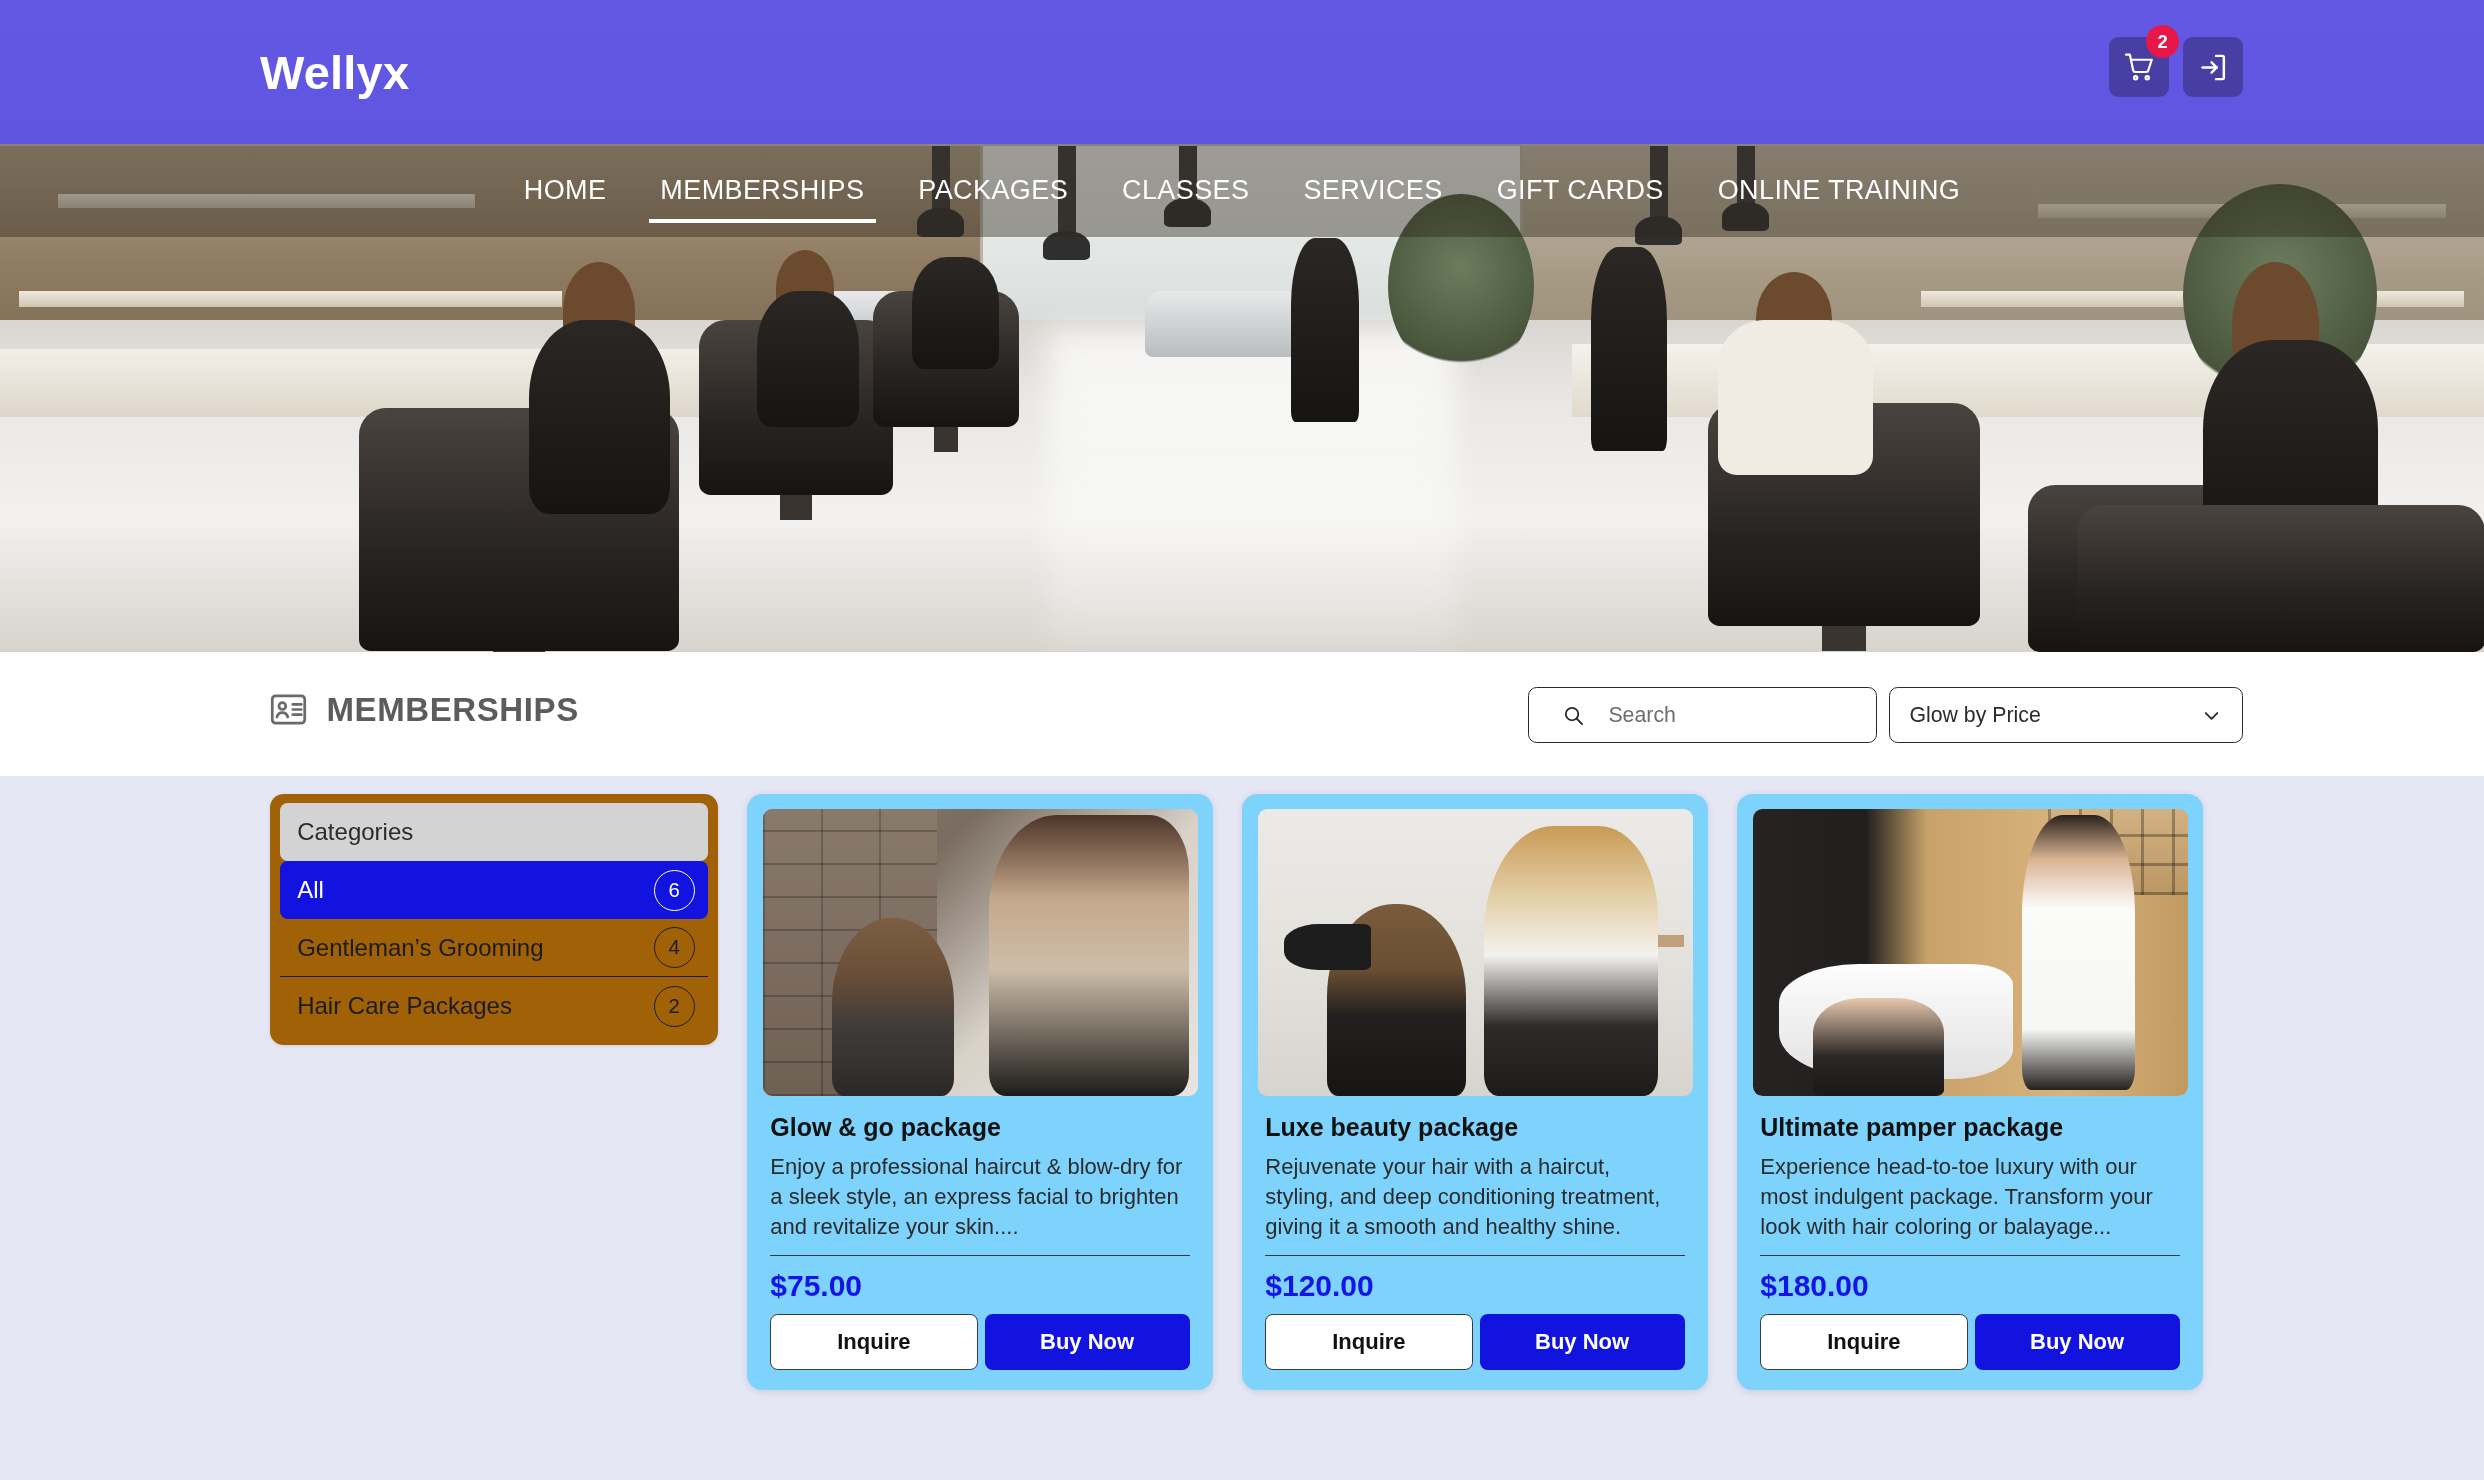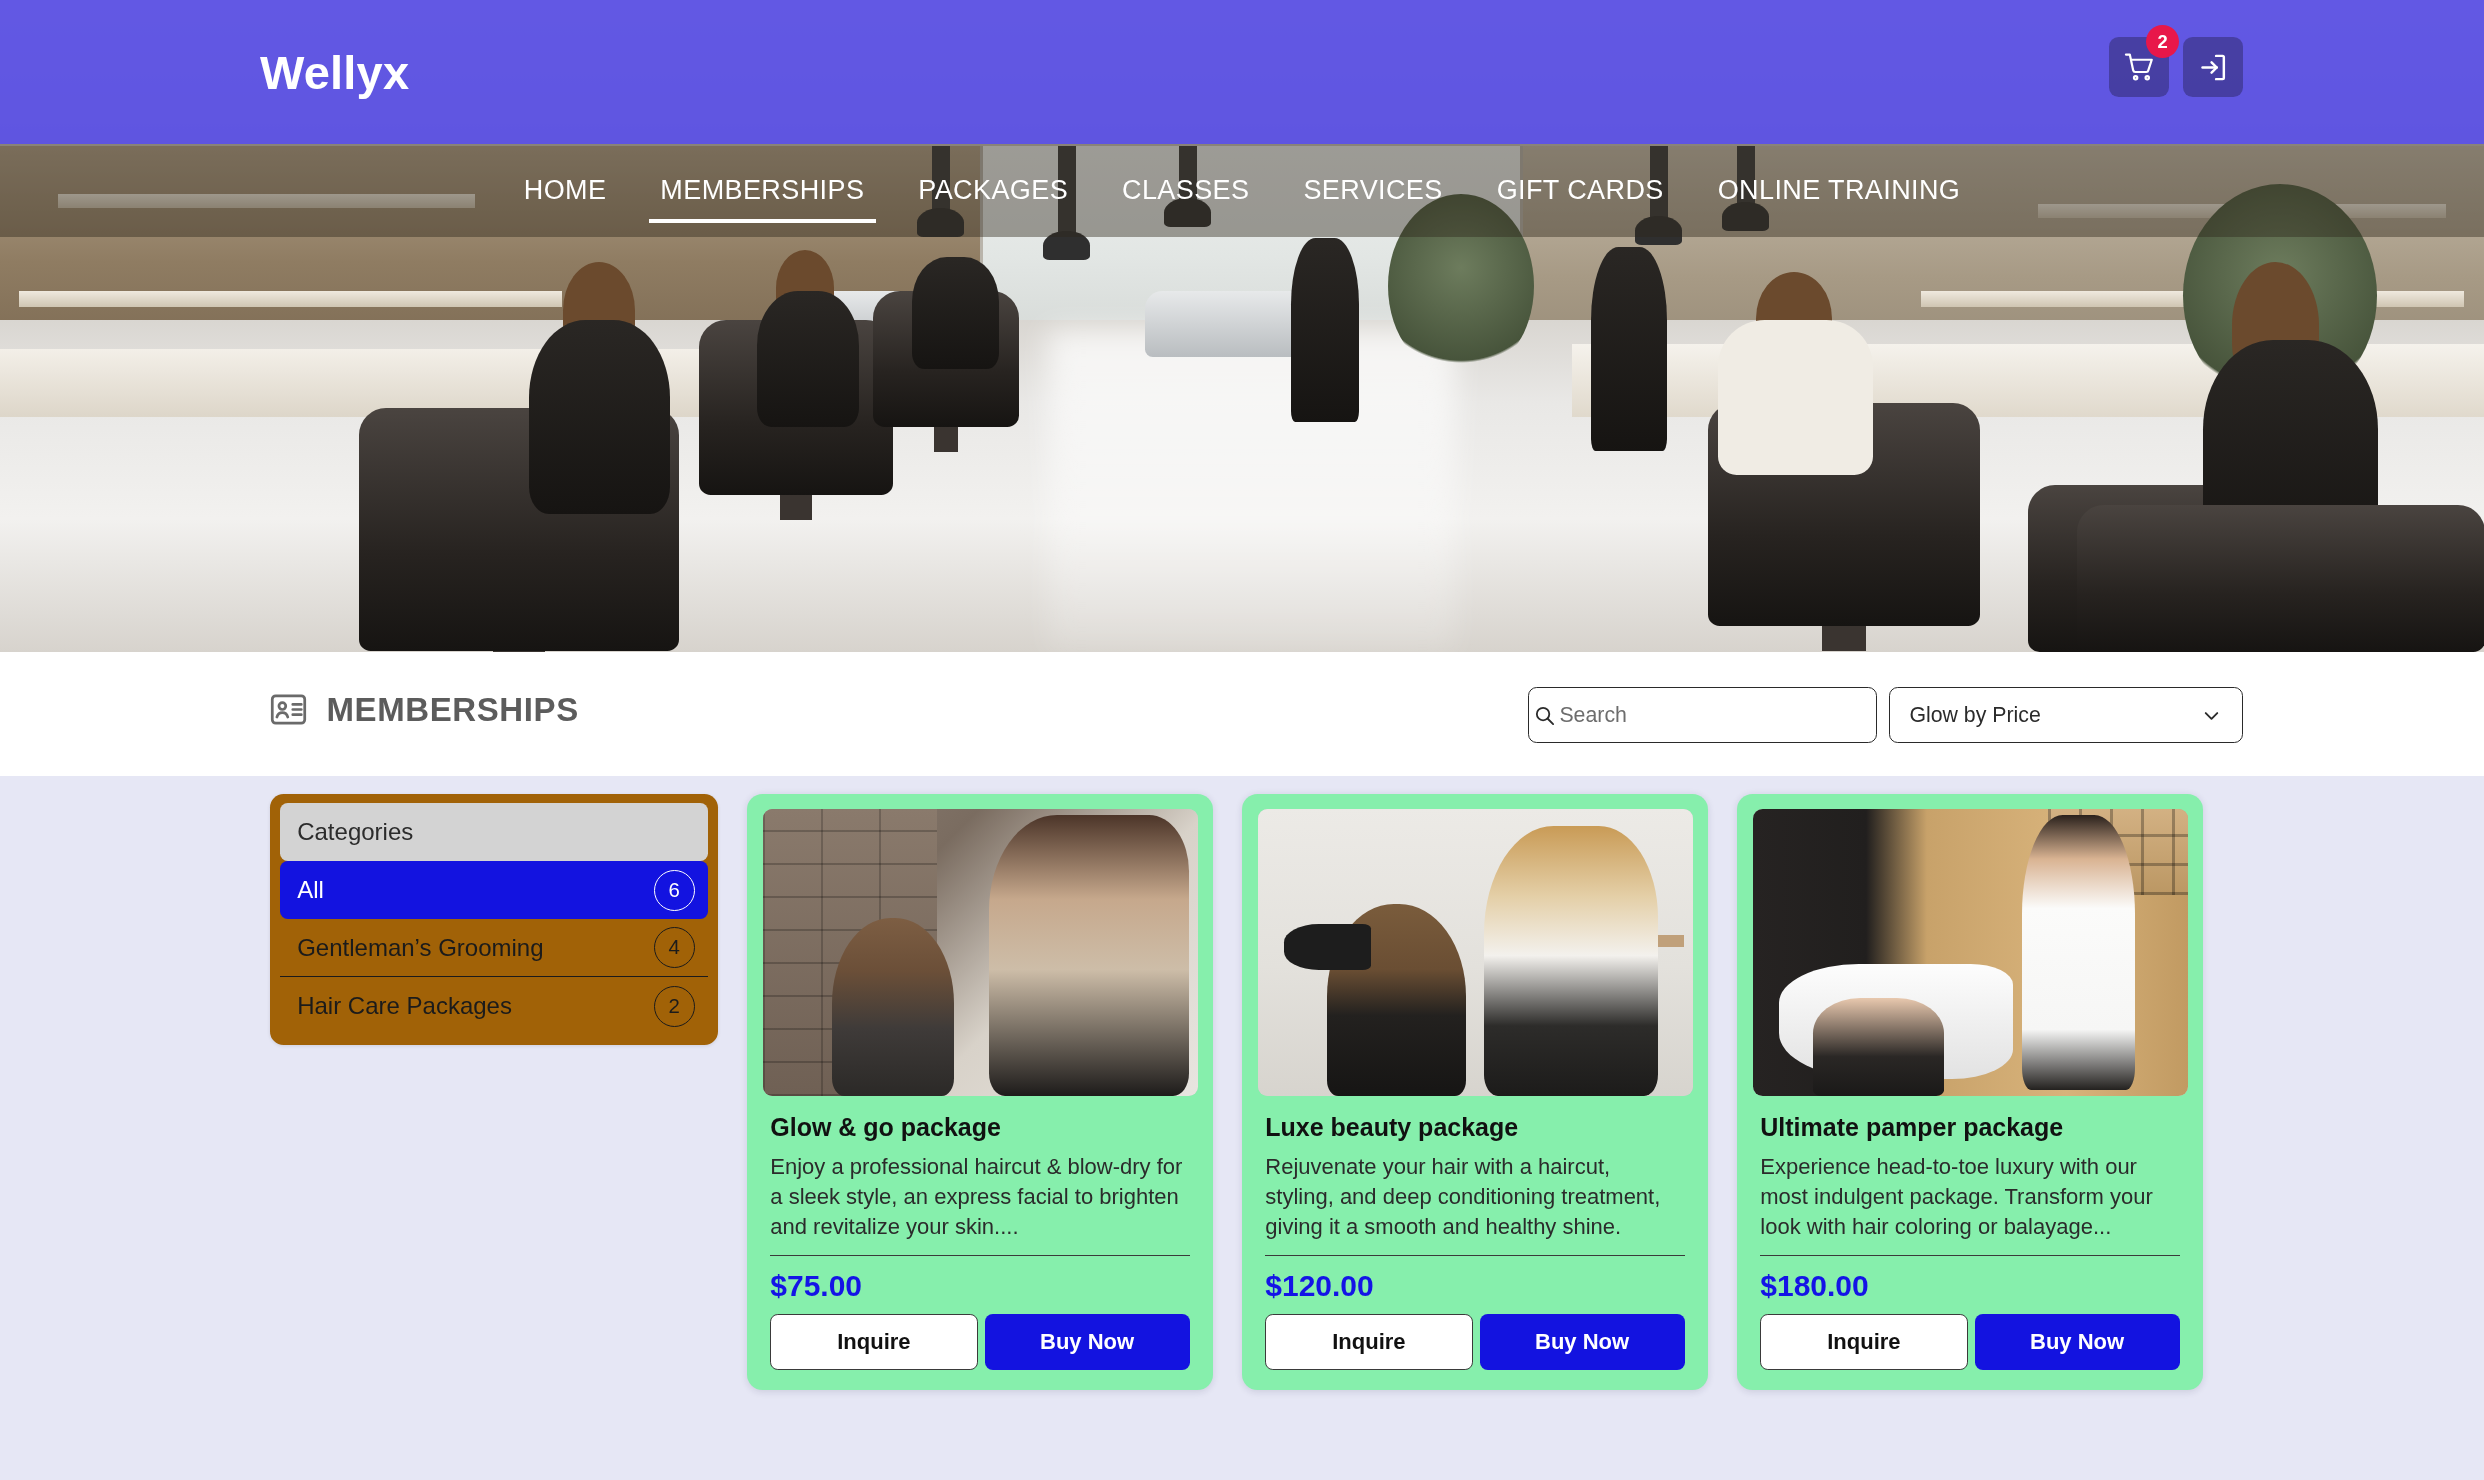--- a/index.html
+++ b/index.html
@@ -156,21 +156,21 @@
   .page-title {
     position: absolute; left: 268px; top: 37px;
     display: flex; align-items: center; gap: 17.5px;
   }
   .page-title .ttl {
     font-size: 33px; font-weight: 700; color: #5c5c5c; letter-spacing: 0.6px;
   }
   .id-icon { width: 41px; height: 41px; color: #6a6a6a; }
   .search-box {
     width: 349px; height: 56px; border: 1.6px solid #2a2a2a; border-radius: 8.7px;
-    background: #fff; display: flex; align-items: center; padding: 0 4px; gap: 3px;
+    background: #fff; display: flex; align-items: center; padding: 0 33px; gap: 23px;
   }
   .search-box input {
     border: 0; outline: 0; font-size: 21.3px; color: #222;
     font-family: "Liberation Sans", sans-serif; width: 100%; background: transparent;
   }
   .search-box input::placeholder { color: #6d6d6d; }
   .sort-box {
     width: 354px; height: 56px; border: 1.6px solid #2a2a2a; border-radius: 8.7px;
     background: #fff; display: flex; align-items: center; justify-content: space-between;
     padding: 0 19.4px; cursor: pointer;
@@ -214,21 +214,21 @@
   .cat-count {
     width: 41px; height: 41px; border-radius: 50%;
     border: 1.7px solid #1b1b1b; color: #1b1b1b;
     display: flex; align-items: center; justify-content: center;
     font-size: 20.4px;
   }
   .cat-row.active .cat-count { border-color: #fff; color: #fff; }
 
   
   .card {
-    width: 466px; background: #86efac; border-radius: 15.5px;
+    width: 466px; background: #7dd3fc; border-radius: 15.5px;
     box-shadow: 0 1.9px 7.8px rgba(30,30,70,.13);
     padding: 15.5px 15.5px 19.4px;
     display: flex; flex-direction: column;
   }
   .card-img {
     width: 100%; height: 287px; border-radius: 9.7px;
     overflow: hidden; position: relative; background: #ccc;
   }
   .card-body { padding: 3.9px 7.8px 0; display: flex; flex-direction: column; flex: 1; }
   .card-title {

